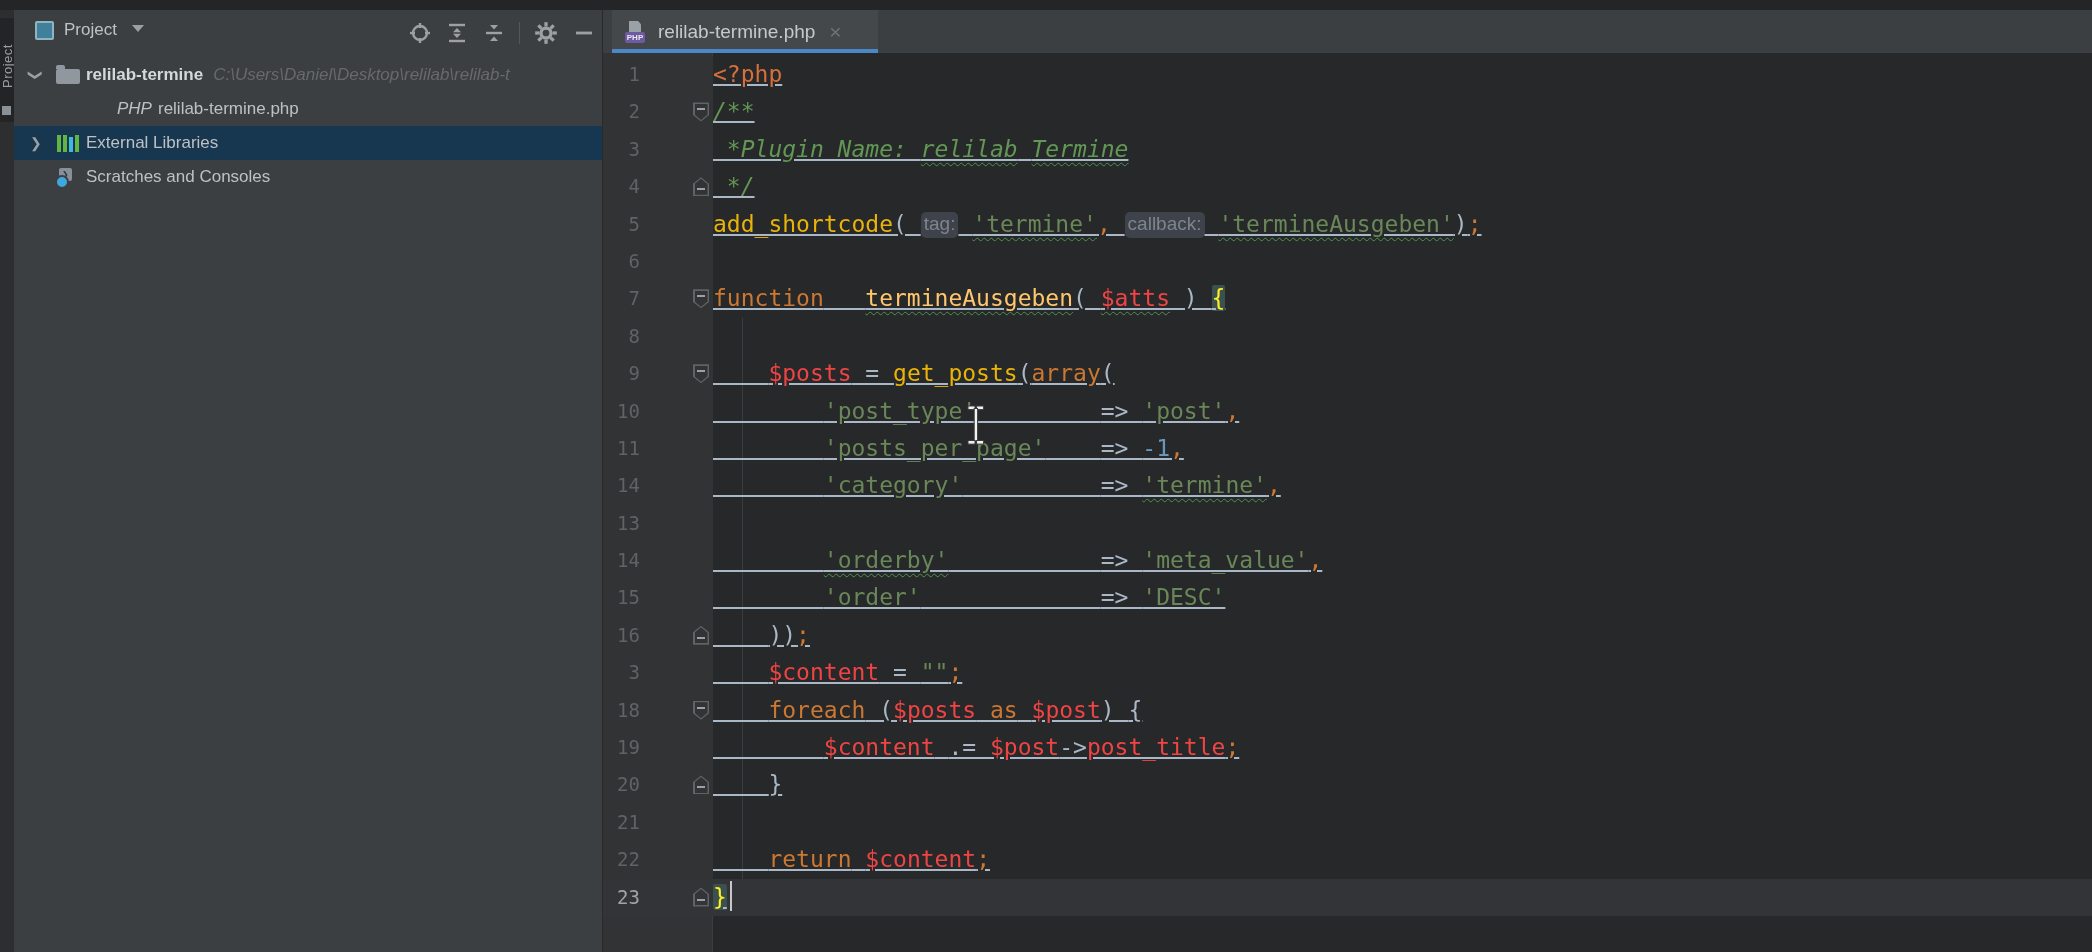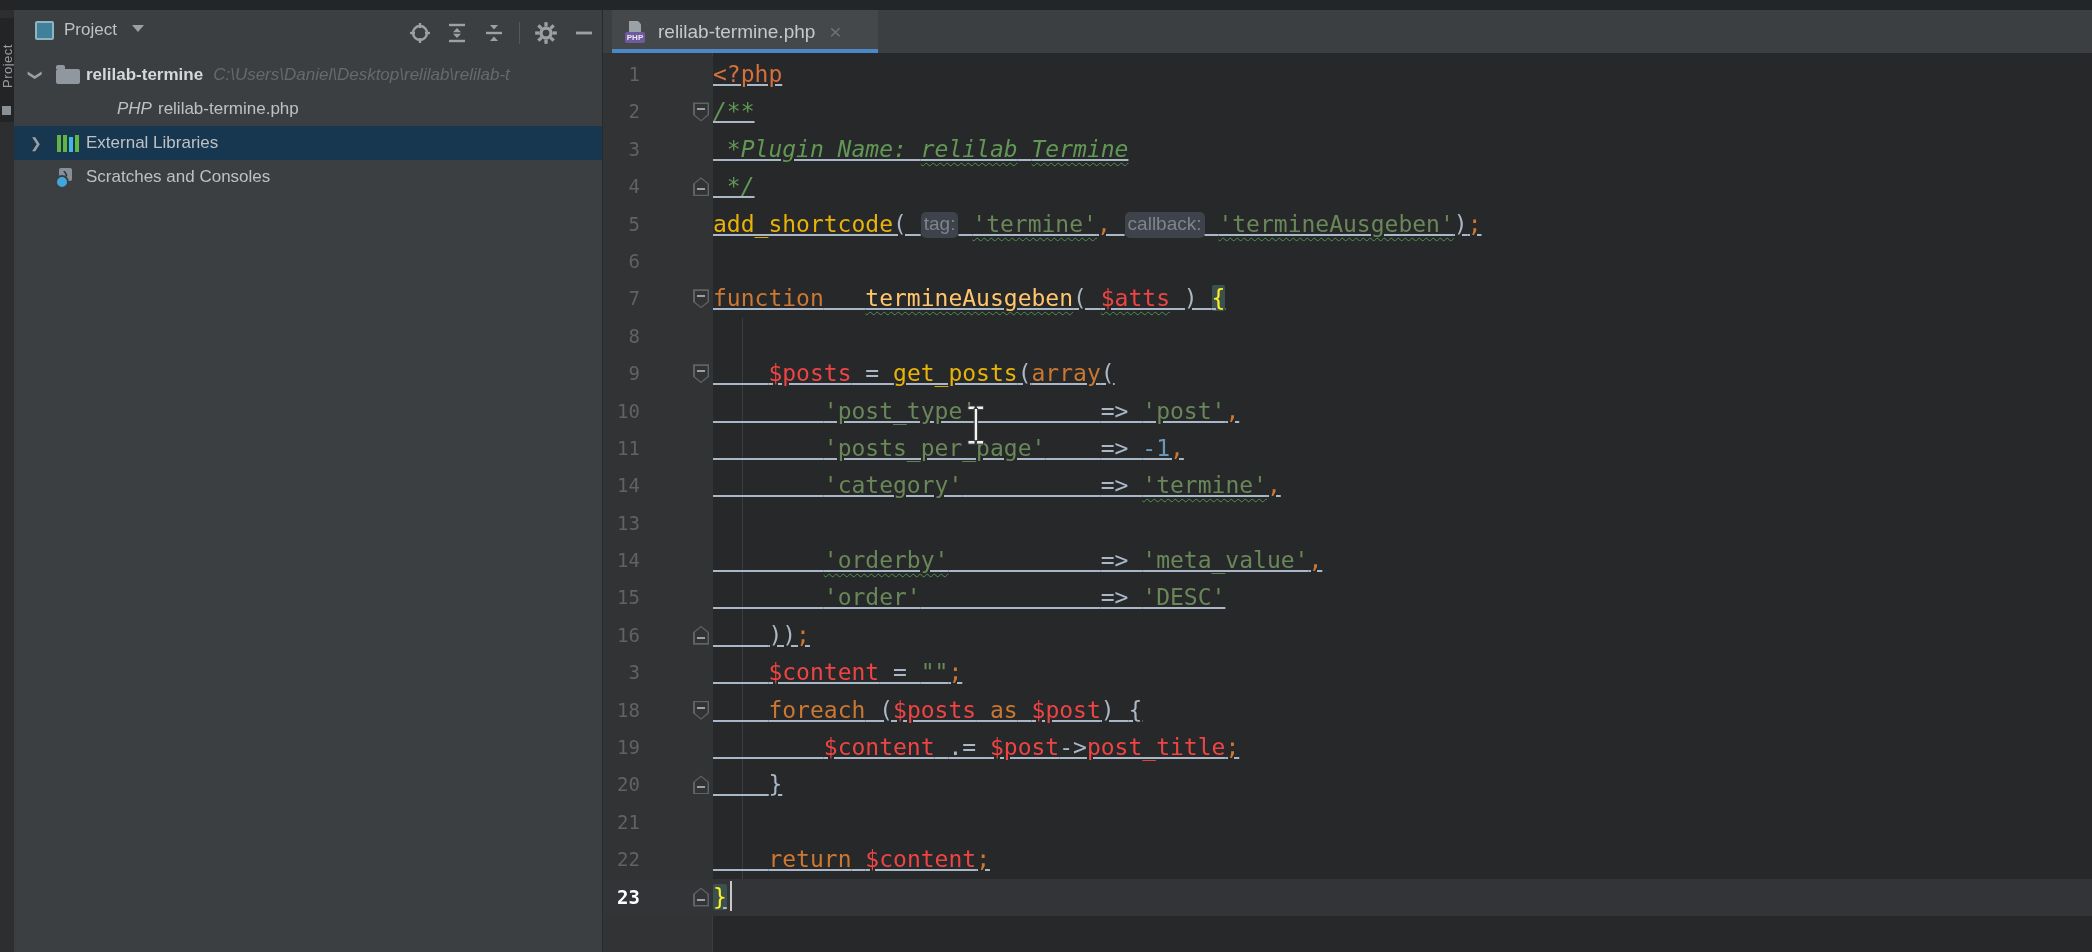--- a/index.html
+++ b/index.html
@@ -73,21 +73,21 @@
 
   
   .editor{position:absolute;left:603px;top:53px;width:1489px;height:899px;background:#272829;overflow:hidden;}
   .gutter-bg{position:absolute;left:0;top:0;width:109px;height:899px;background:#313335;}
   .gutter-sep{position:absolute;left:109px;top:0;width:1px;height:899px;background:#3b3d3f;}
   .scope-line{position:absolute;left:100px;top:266px;width:1px;height:566px;background:#505354;}
   .indent-guide{position:absolute;left:139px;top:265px;width:1px;height:561px;background:#3a3d3f;}
   .lines{position:absolute;left:0;top:3px;width:100%;}
   .eline{display:flex;height:37.4px;line-height:37.4px;position:relative;}
   .eline.cur{background:#323438;}
-  .eline.cur .num{color:#ffffff;font-weight:bold;}
+  .eline.cur .num{color:#a3a3a3;}
   .num{flex:0 0 37px;text-align:right;font:19px/37.4px "DejaVu Sans Mono",monospace;color:#606366;
        background:#313335;}
   .eline.cur .num{background:#323438;}
   .foldc{flex:0 0 73px;position:relative;background:#313335;}
   .eline.cur .foldc{background:#323438;}
   .codet{white-space:pre;font-family:"DejaVu Sans Mono",monospace;font-size:23px;color:#a9b7c6;text-decoration:underline;}
 
   
   .tag{color:#d5703c;}
   .cm{color:#629755;font-style:italic;}

